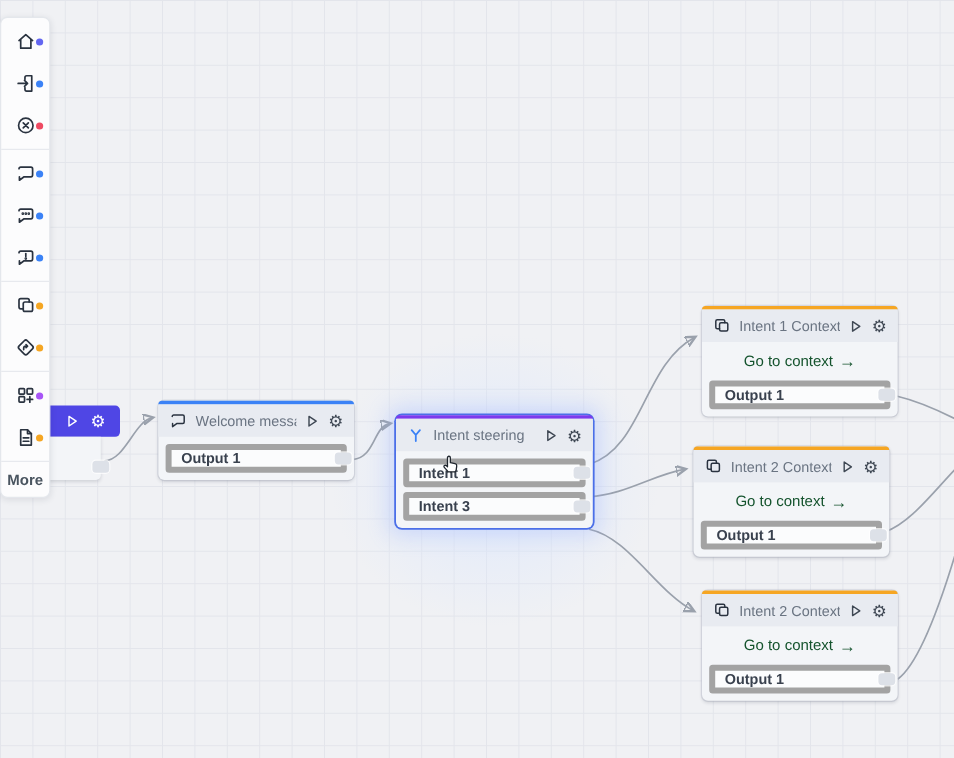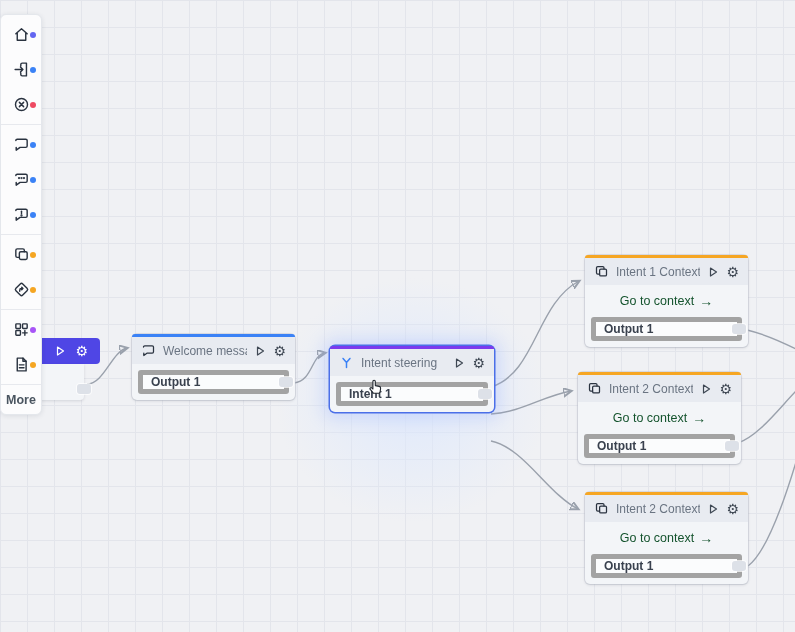--- a/index.html
+++ b/index.html
@@ -161,20 +161,24 @@
             <path d="M7 4 L19 12 L7 20 Z" fill="none" stroke="#3f4854" stroke-width="2.4" stroke-linejoin="round"></path>
           </svg>
       </span>
       <span class="gear">⚙</span>
     </div>
     <div class="node-body">
       <div class="row">
         <span>Intent 1</span>
         <span class="handle"></span>
       </div>
+      <div class="row">
+        <span>Intent 3</span>
+        <span class="handle"></span>
+      </div>
     </div>
   </div>
 
   <div class="node ctx" style="left:585px;top:255px;width:163px;">
     <div class="accent" style="background:#f6a623;"></div>
     <div class="node-header">
       <span class="hicon">
         <svg width="15" height="15" viewBox="0 0 24 24" class="icon-stroke">
             <rect x="9" y="8" width="11" height="11" rx="2"></rect>
             <path d="M16 8 V6 A2 2 0 0 0 14 4 H6 A2 2 0 0 0 4 6 V14 A2 2 0 0 0 6 16 H9"></path>

